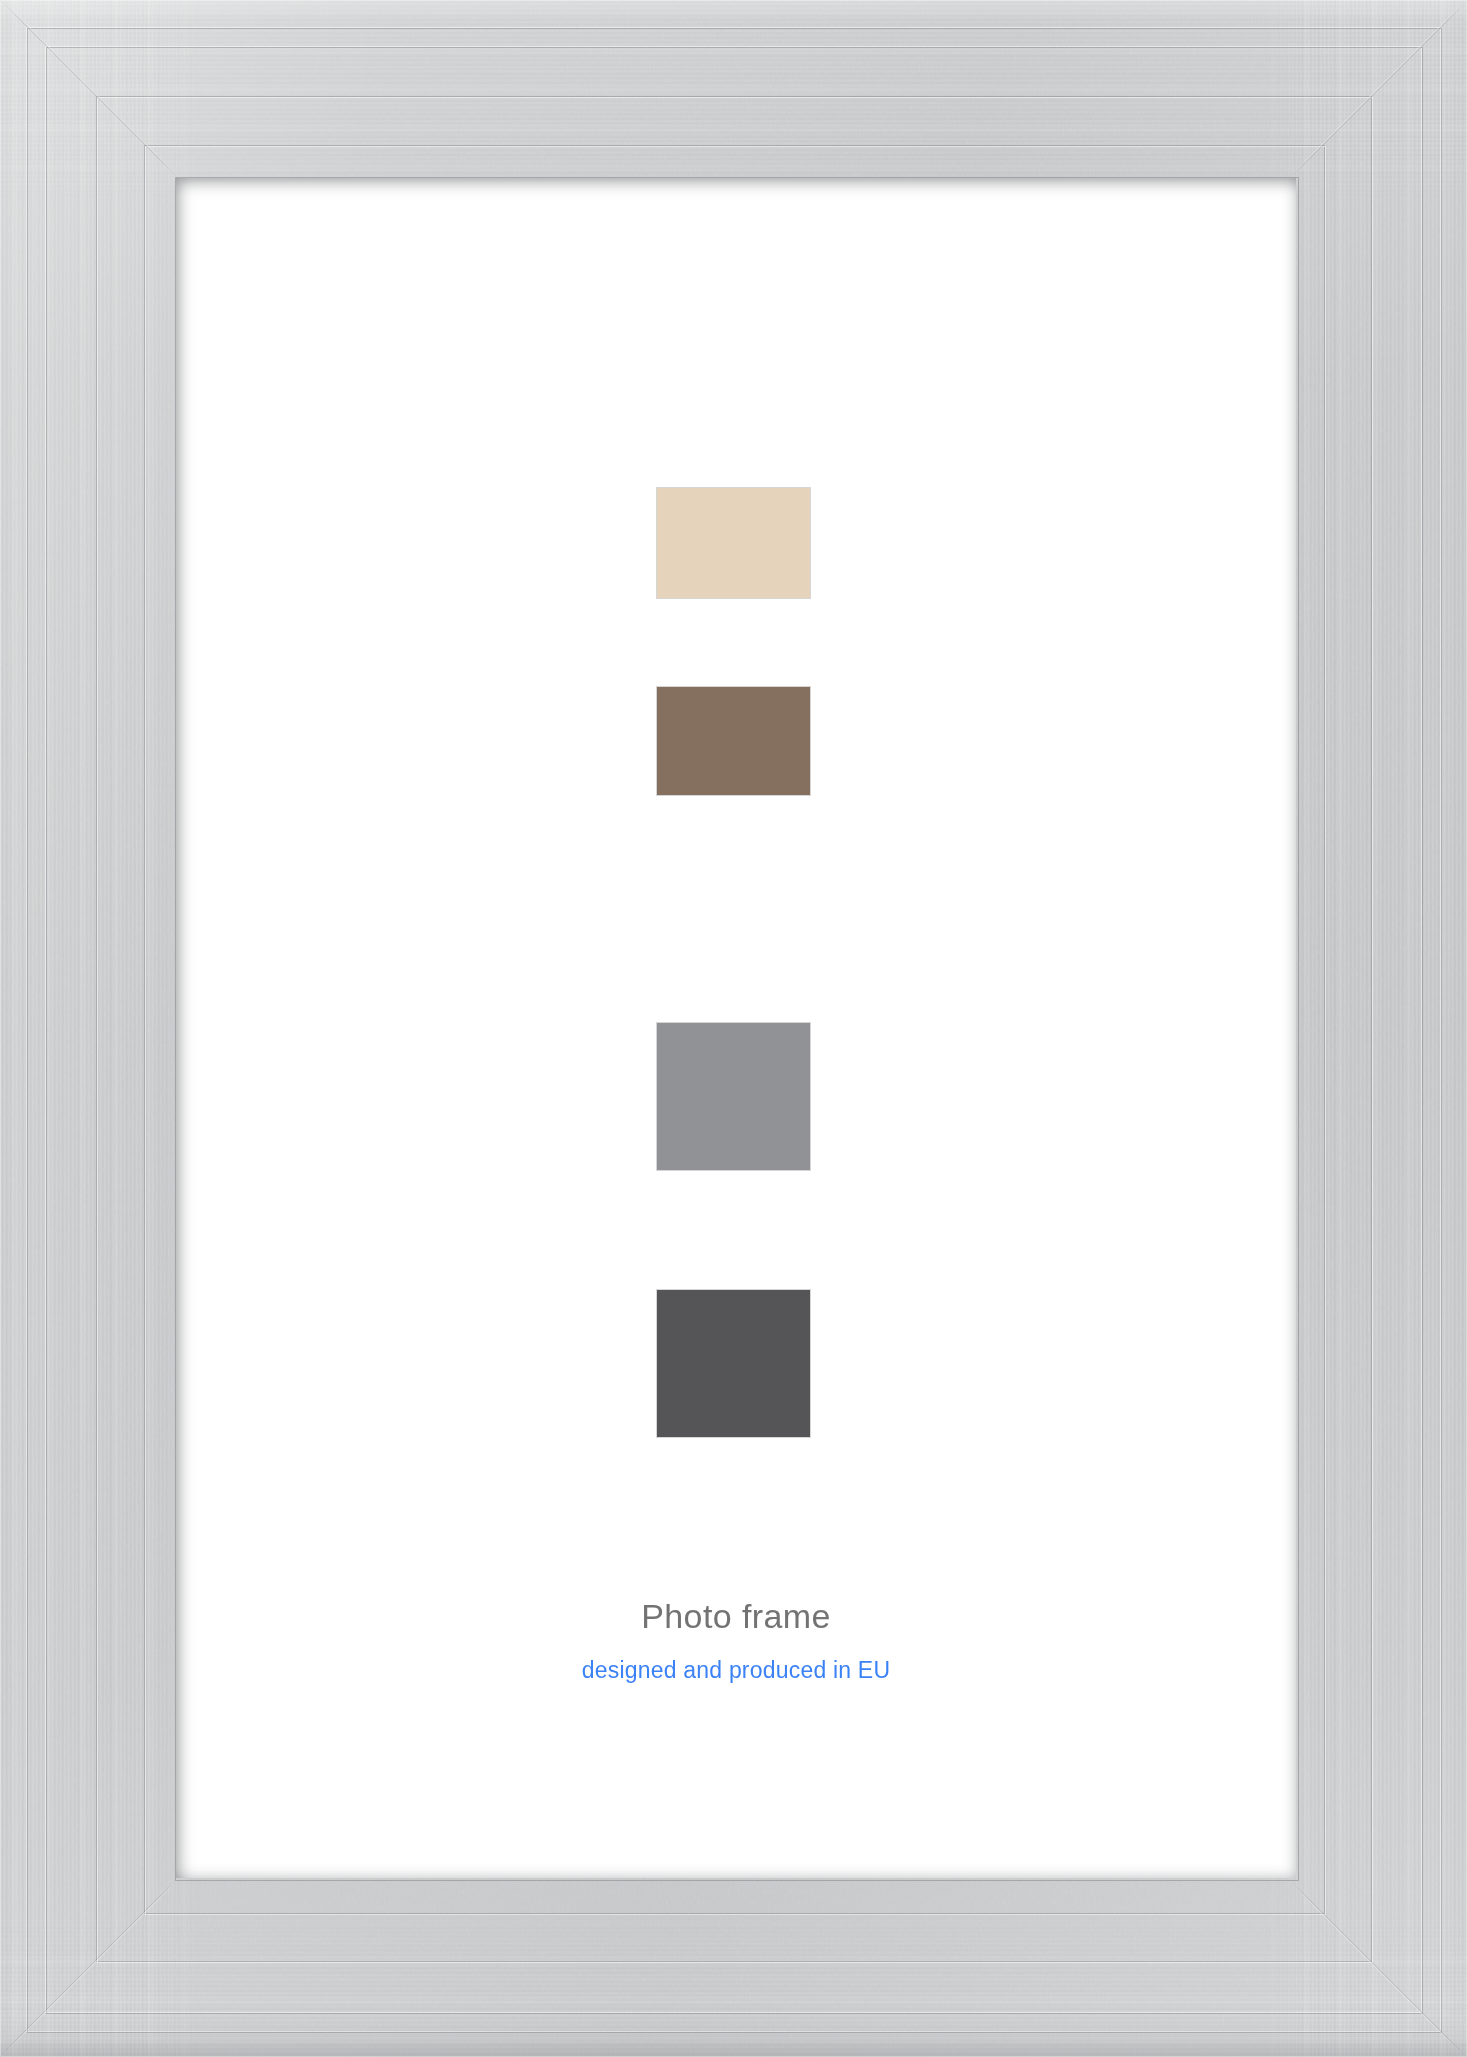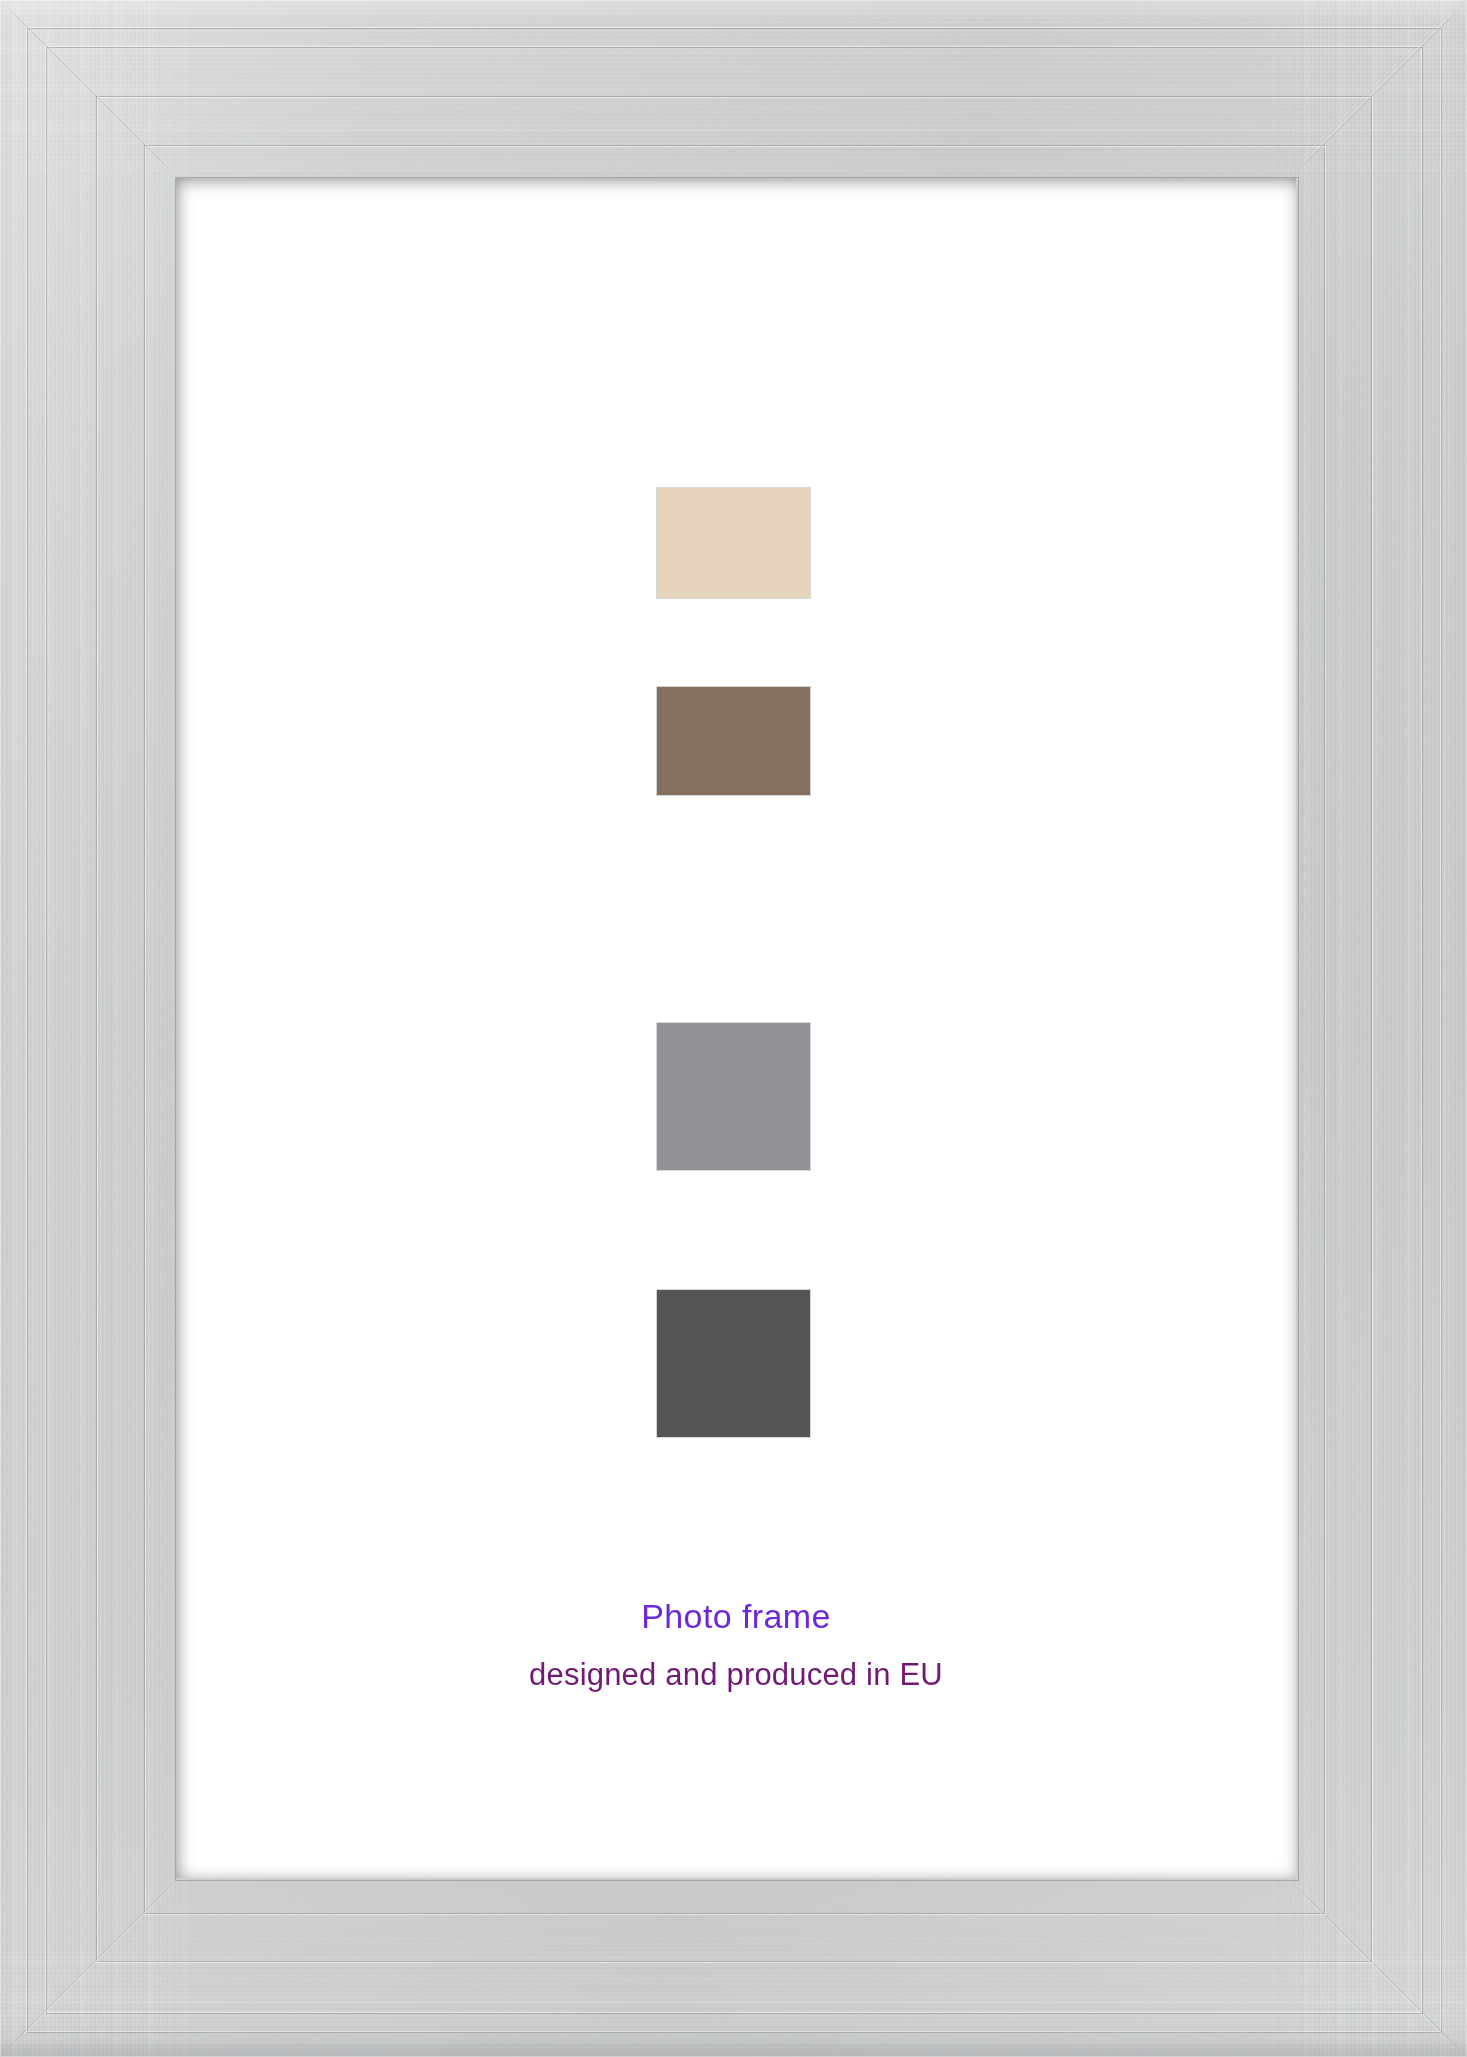--- a/index.html
+++ b/index.html
@@ -205,30 +205,30 @@
     position: absolute;
     left: 0;
     top: 1420px;
     width: 1120px;
     text-align: center;
   }
   .caption-title {
     font-size: 34px;
     font-weight: 400;
     letter-spacing: 0.4px;
-    color: #6d28d9;
+    color: #737373;
     line-height: 1.1;
     margin: 0;
   }
   .caption-sub {
     margin: 22px 0 0 0;
-    font-size: 31px;
+    font-size: 23px;
     font-weight: 400;
     letter-spacing: 0.2px;
-    color: #701a75;
+    color: #3b82f6;
     line-height: 1.15;
   }
 
   
   .outer-shade {
     position: absolute;
     inset: 0;
     pointer-events: none;
     box-shadow:
       inset 0 0 0 1px rgba(255,255,255,0.35),

